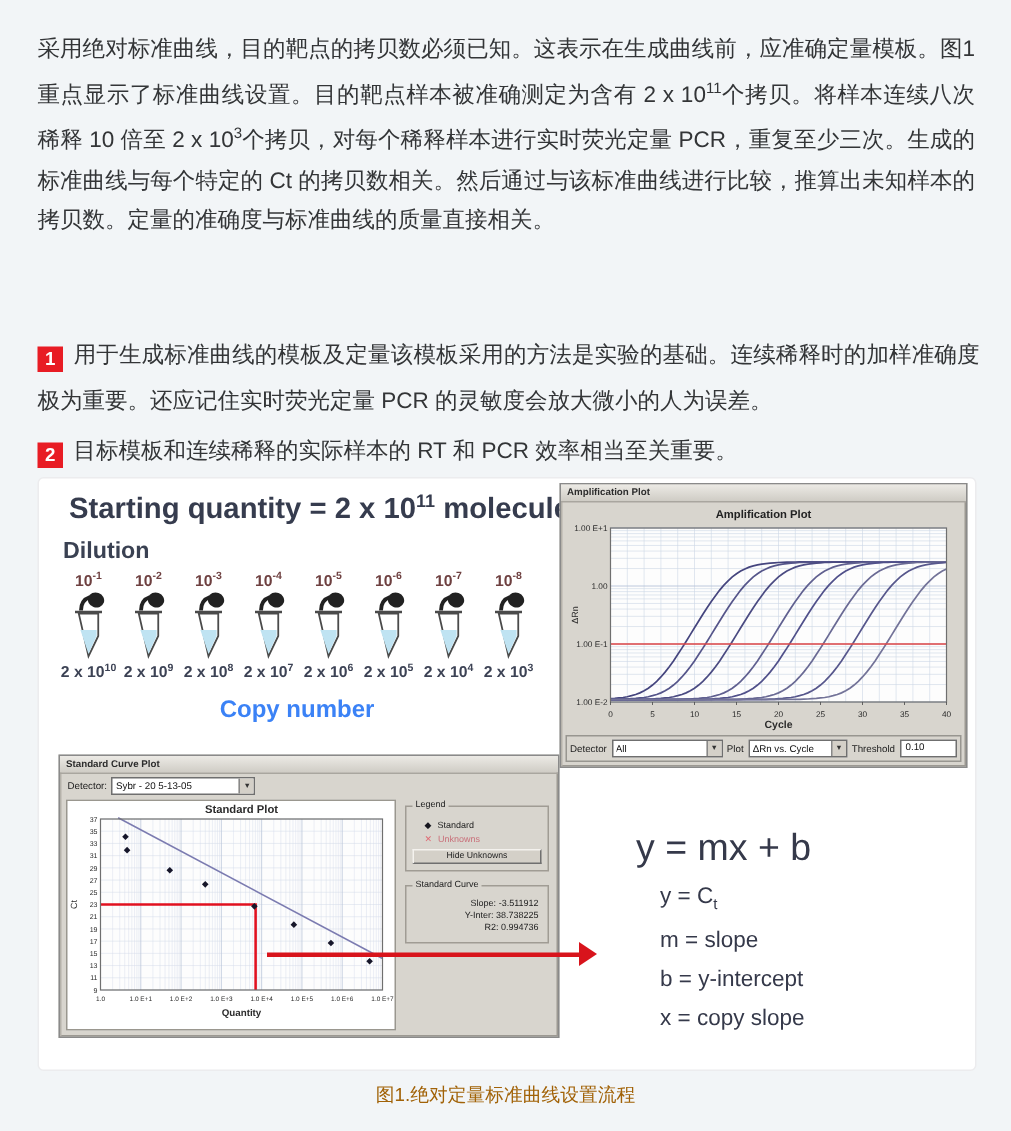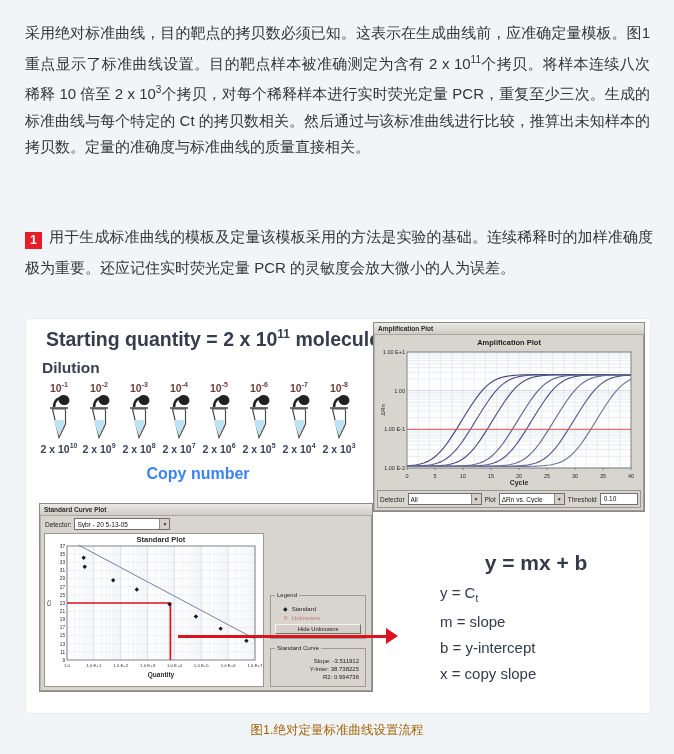--- a/index.html
+++ b/index.html
@@ -37,53 +37,54 @@
   svg{display:block;font-family:"Liberation Sans","DejaVu Sans",sans-serif;}
   .amp-controls{display:flex;align-items:center;gap:3px;background:#d8d5ce;border:1px solid #989690;
                 padding:2px 2px;margin-top:2px;font-size:6.5px;}
   .ctl-label{color:#222;}
   .dd{display:inline-flex;align-items:center;background:#fff;border:1px solid #6f6f6f;height:10px;font-size:6.5px;padding-left:2px;}
   .dd-val{flex:1;white-space:nowrap;overflow:hidden;color:#111;}
   .dd-arrow{width:9px;height:100%;background:#d4d0c8;border-left:1px solid #888;font-size:5px;line-height:10px;text-align:center;color:#333;}
   .field{background:#fff;border:1px solid #6f6f6f;height:10px;font-size:6.5px;line-height:10px;padding-left:3px;color:#111;}
   .std-win{left:13px;top:184px;width:332px;}
   .std-detector-row{display:flex;align-items:center;gap:3px;padding:2px 0 1px 5px;font-size:6.5px;}
-  .std-content{display:flex;padding:2px 3px 4px 4px;gap:6px;align-items:flex-end;}
+  .std-content{display:flex;padding:2px 3px 4px 4px;gap:6px;}
   .std-plot-panel{background:#fff;border:1px solid #9a978f;}
   .std-right{width:96px;display:flex;flex-direction:column;gap:9px;padding-top:4px;}
   .gb{position:relative;border:1px solid #a09c94;padding:7px 4px 4px 4px;}
   .gb-title{position:absolute;top:-4px;left:4px;background:#d8d5ce;font-size:6px;padding:0 2px;color:#222;}
   .leg-row{display:flex;align-items:center;gap:4px;font-size:6px;margin:2px 0 2px 8px;color:#222;}
   .leg-std-marker{color:#16161e;font-size:6px;}
   .leg-unk-marker{color:#e06a74;font-size:6px;}
   .leg-unk-label{color:#c9707a;}
   .btn-3d{display:block;width:100%;margin-top:3px;background:#d4d0c8;border:1px solid #6f6f6f;
           border-top-color:#f4f2ee;border-left-color:#f4f2ee;font-size:5.8px;padding:1px 0;
           font-family:inherit;color:#222;}
   .stat-line{font-size:6px;text-align:right;margin:2px 2px 2px 0;color:#222;white-space:nowrap;}
   
   .equation{left:382px;top:232px;width:240px;color:#35394a;}
-  .eq-main{font-size:21px;font-weight:bold;margin-left:16px;text-align:center;}
+  .eq-main{font-size:25px;font-weight:normal;margin-left:16px;}
   .eq-line{font-size:15px;margin:9px 0 0 32px;}
   .eq-line sub{font-size:10px;}
   
   .arrow-line{left:152px;top:316px;width:212px;height:3px;background:#d8141c;z-index:6;}
   .arrow-head{left:360px;top:309px;width:0;height:0;border-left:12px solid #d8141c;
               border-top:8px solid transparent;border-bottom:8px solid transparent;z-index:6;}
 </style>
 </head>
 <body>
 
 <div class="page">
 
   <p class="abs intro"><span>采用绝对标准曲线，目的靶点的拷贝数必须已知。这表示在生成曲线前，应准确定量模板。图1重点显示了标准曲线设置。目的靶点样本被准确测定为含有 2 x 10</span><sup>11</sup><span>个拷贝。将样本连续八次稀释 10 倍至 2 x 10</span><sup>3</sup><span>个拷贝，对每个稀释样本进行实时荧光定量 PCR，重复至少三次。生成的标准曲线与每个特定的 Ct 的拷贝数相关。然后通过与该标准曲线进行比较，推算出未知样本的拷贝数。定量的准确度与标准曲线的质量直接相关。</span></p>
 
 
   <p class="abs item item-1"><span class="badge">1</span><span>用于生成标准曲线的模板及定量该模板采用的方法是实验的基础。连续稀释时的加样准确度极为重要。还应记住实时荧光定量 PCR 的灵敏度会放大微小的人为误差。</span></p>
 
+  <p class="abs item item-2"><span class="badge">2</span><span>目标模板和连续稀释的实际样本的 RT 和 PCR 效率相当至关重要。</span></p>
 
   <div class="abs figure">
 
     <div class="abs start-head"><span>Starting quantity = 2 x 10</span><sup>11</sup><span> molecules</span></div>
 
     <div class="abs dilution-label">Dilution</div>
 
     <div class="abs tubes-row" id="tubes-row">
         <div class="tube-cell">
           <span class="dil-label"><span>10</span><sup>-1</sup></span>

